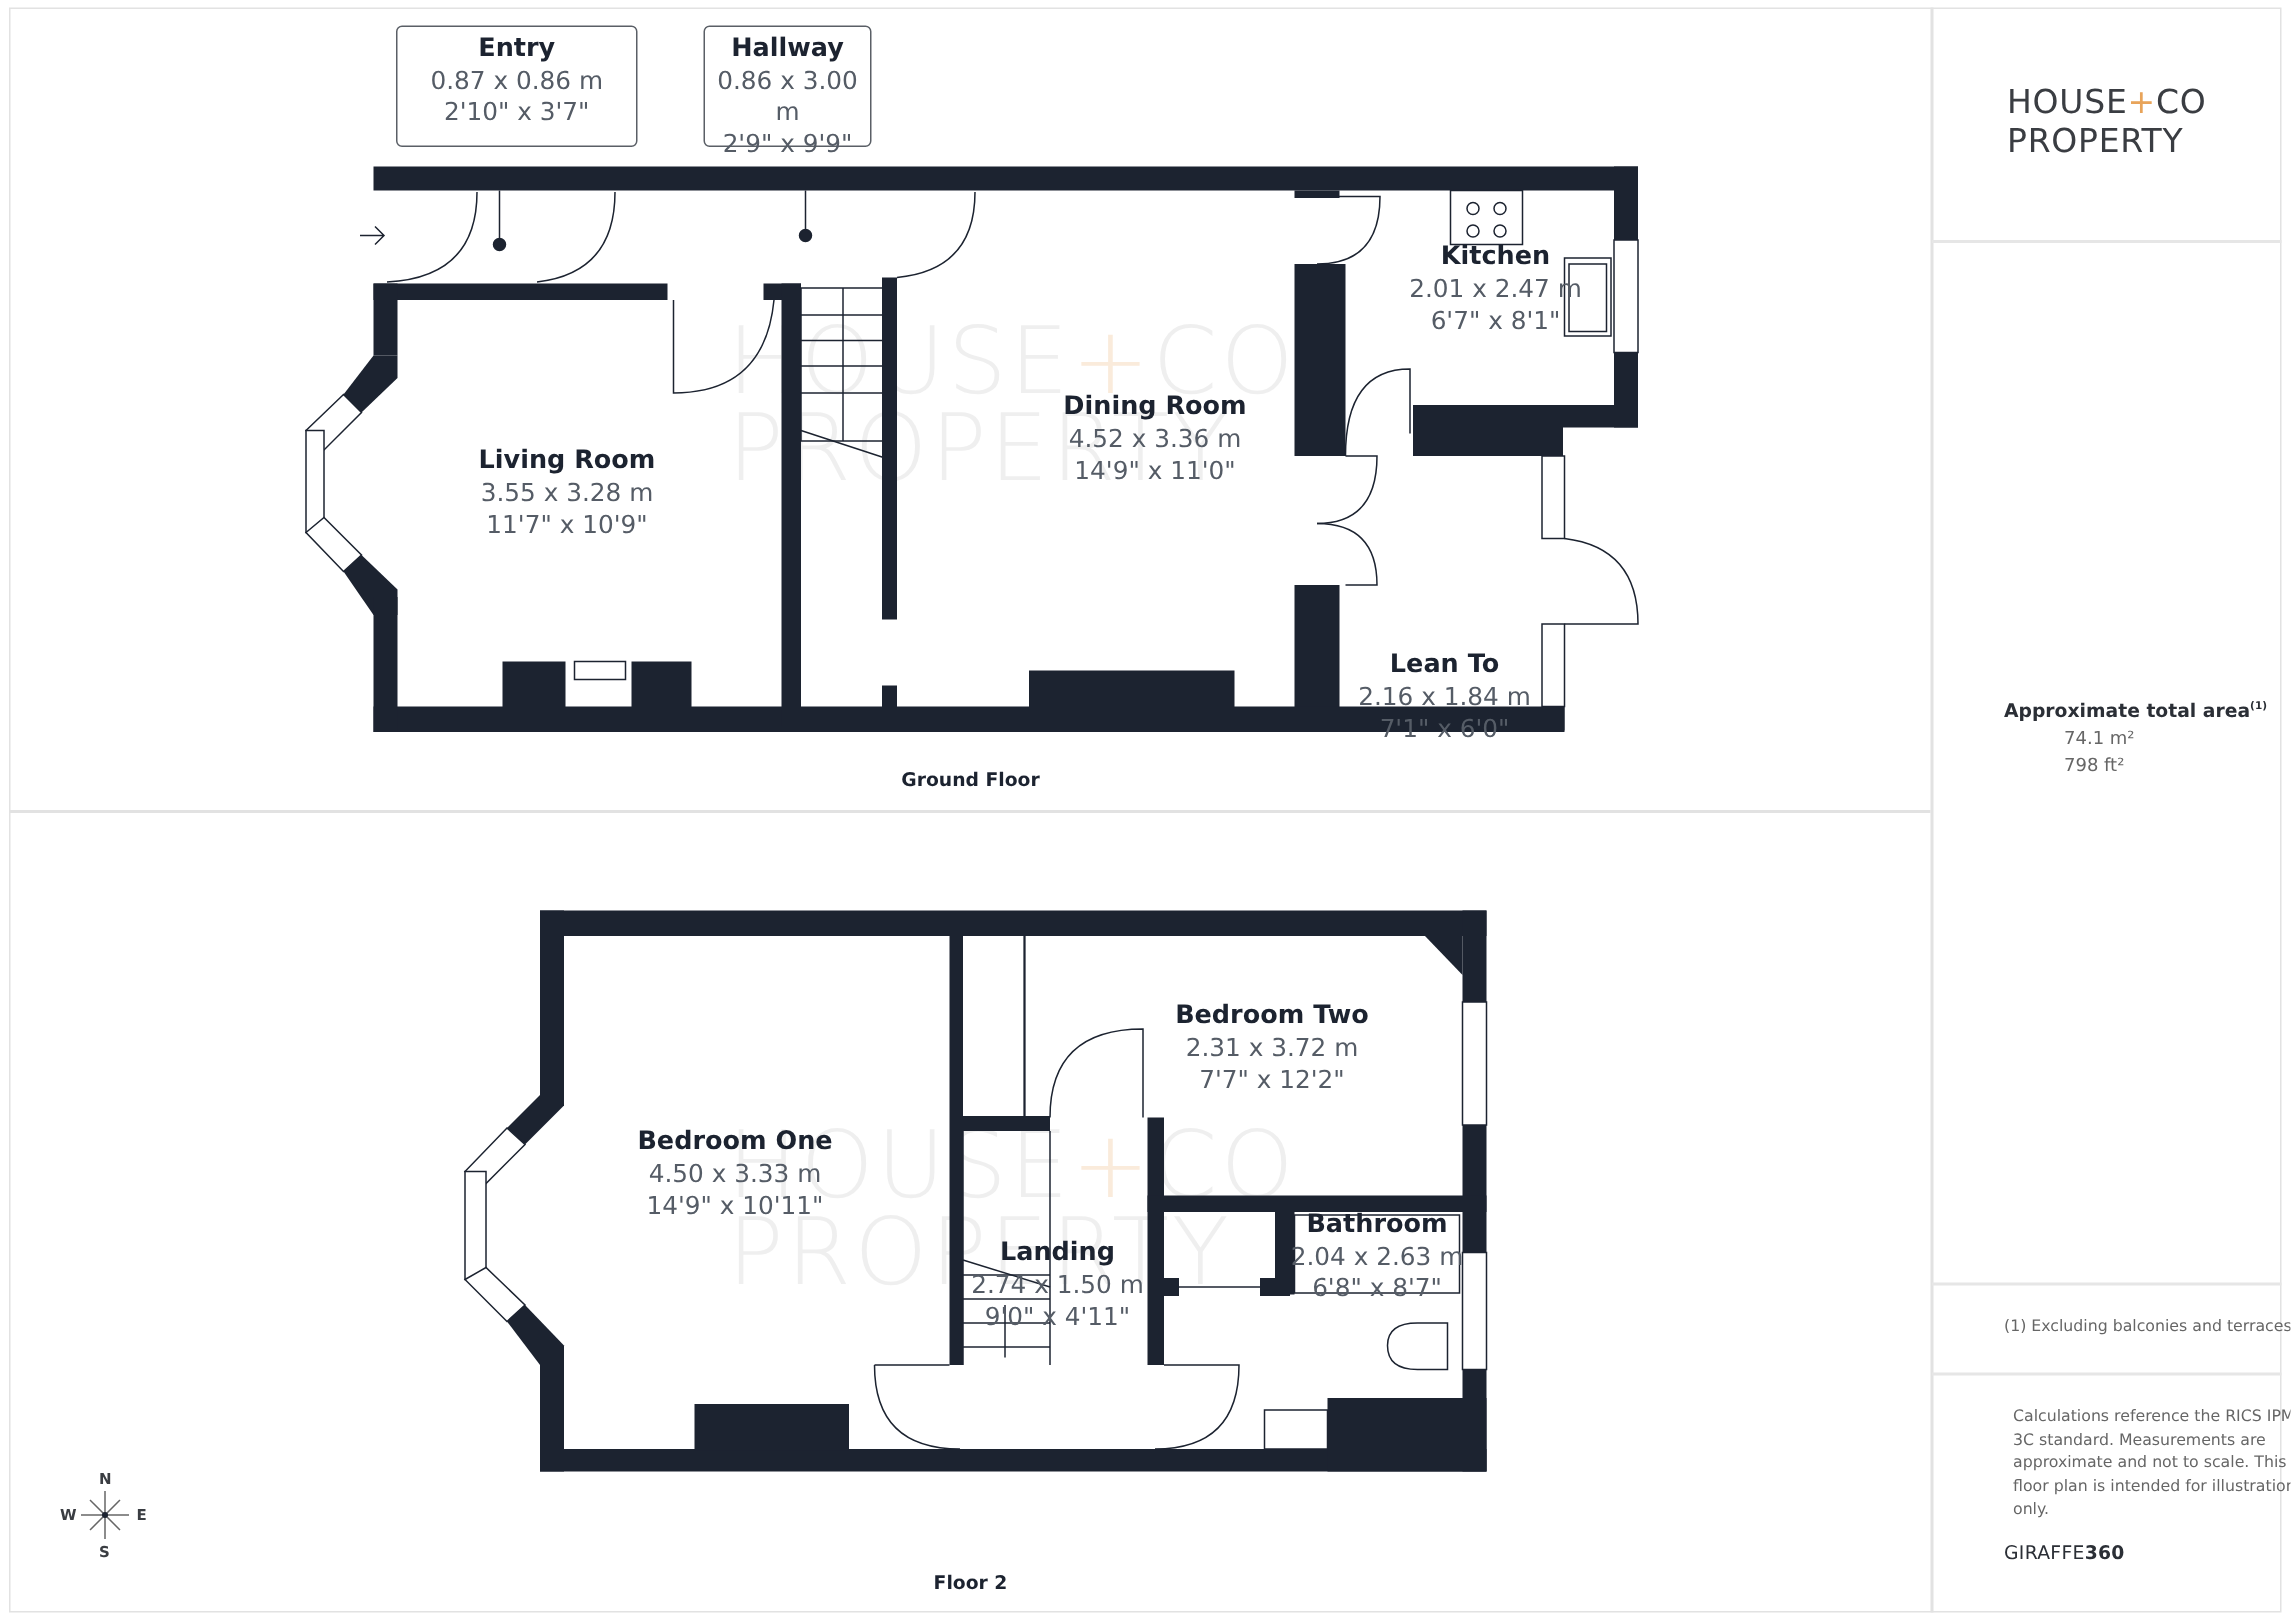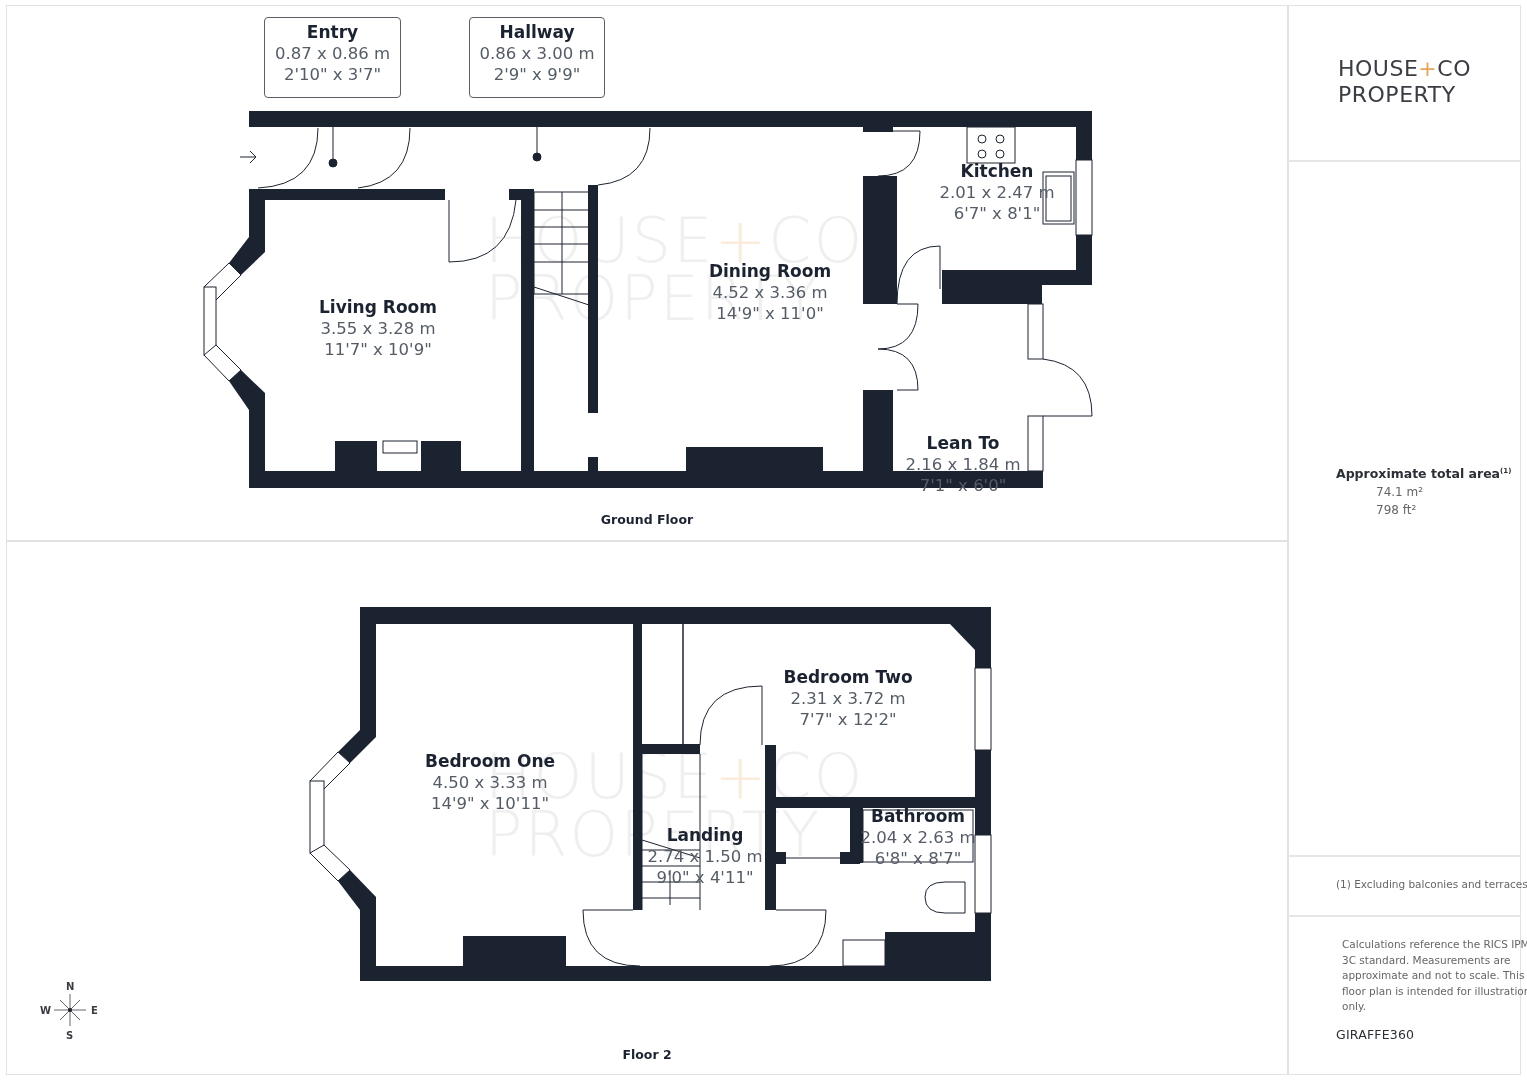--- a/index.html
+++ b/index.html
@@ -23,21 +23,21 @@
                  transform:translateX(-50%); white-space:nowrap;text-align:right; }
   .logo { position:absolute; left:1338px; top:56px; font-size:22px; letter-spacing:0.5px;
           color:#3a3d42; line-height:26px; font-family:"DejaVu Sans", sans-serif; font-weight:normal; }
   .logo .plus { color:#e8a45a; }
   .side-text { position:absolute; left:1336px; width:217px; }
   .area-title { font-weight:bold; font-size:12.5px; color:#2b2f36; }
   .area-val { font-size:12px; color:#666; line-height:22px;padding-left:40px; }
   .note { font-size:10.5px; color:#666; }
   .disclaimer { font-size:10.5px; color:#666; line-height:15.5px; padding:0 6px; box-sizing:border-box; }
   .brand { font-size:12.5px; color:#2b2f36; letter-spacing:0.2px; }
-  .brand b { font-weight:normal; }
+  .brand b { font-weight:bold; }
   .watermark { position:absolute; font-size:62px; color:rgba(180,180,180,0.22); line-height:58px;
                letter-spacing:2px; font-weight:200; pointer-events:none; white-space:nowrap; }
   .watermark .plus { color:rgba(232,164,90,0.22); }
   .compass-letter { position:absolute; font-size:10px; font-weight:bold; color:#3a3d42; }
   sup { font-size:7px; }
 </style>
 </head>
 <body>
 
 <div class="frame"></div>
@@ -177,26 +177,26 @@
       <line x1="642" y1="898" x2="700" y2="898"></line>
     <line x1="642" y1="840" x2="700" y2="858"></line>
     <line x1="670" y1="870" x2="670" y2="905"></line>
 
     <path d="M700,745 Q700,686 762,686 L762,745"></path>
     <path d="M583,910 L633,910 M583,910 Q583,966 640,966"></path>
     <path d="M776,910 L826,910 Q826,966 770,966"></path>
   </g>
 </svg>
 
-<div class="callout" style="left:264px; top:17px; width:137px; height:81px;">
+<div class="callout" style="left:264px; top:17px; width:161px; height:81px;">
   <div class="room-name">Entry</div>
   <div class="room-dim">0.87 x 0.86 m</div>
   <div class="room-dim">2'10" x 3'7"</div>
 </div>
-<div class="callout" style="left:469px; top:17px; width:136px; height:81px;">
+<div class="callout" style="left:469px; top:17px; width:112px; height:81px;">
   <div class="room-name">Hallway</div>
   <div class="room-dim">0.86 x 3.00 m</div>
   <div class="room-dim">2'9" x 9'9"</div>
 </div>
 
 <div class="label" style="left:378px; top:296px;">
   <div class="room-name">Living Room</div>
   <div class="room-dim">3.55 x 3.28 m</div>
   <div class="room-dim">11'7" x 10'9"</div>
 </div>

